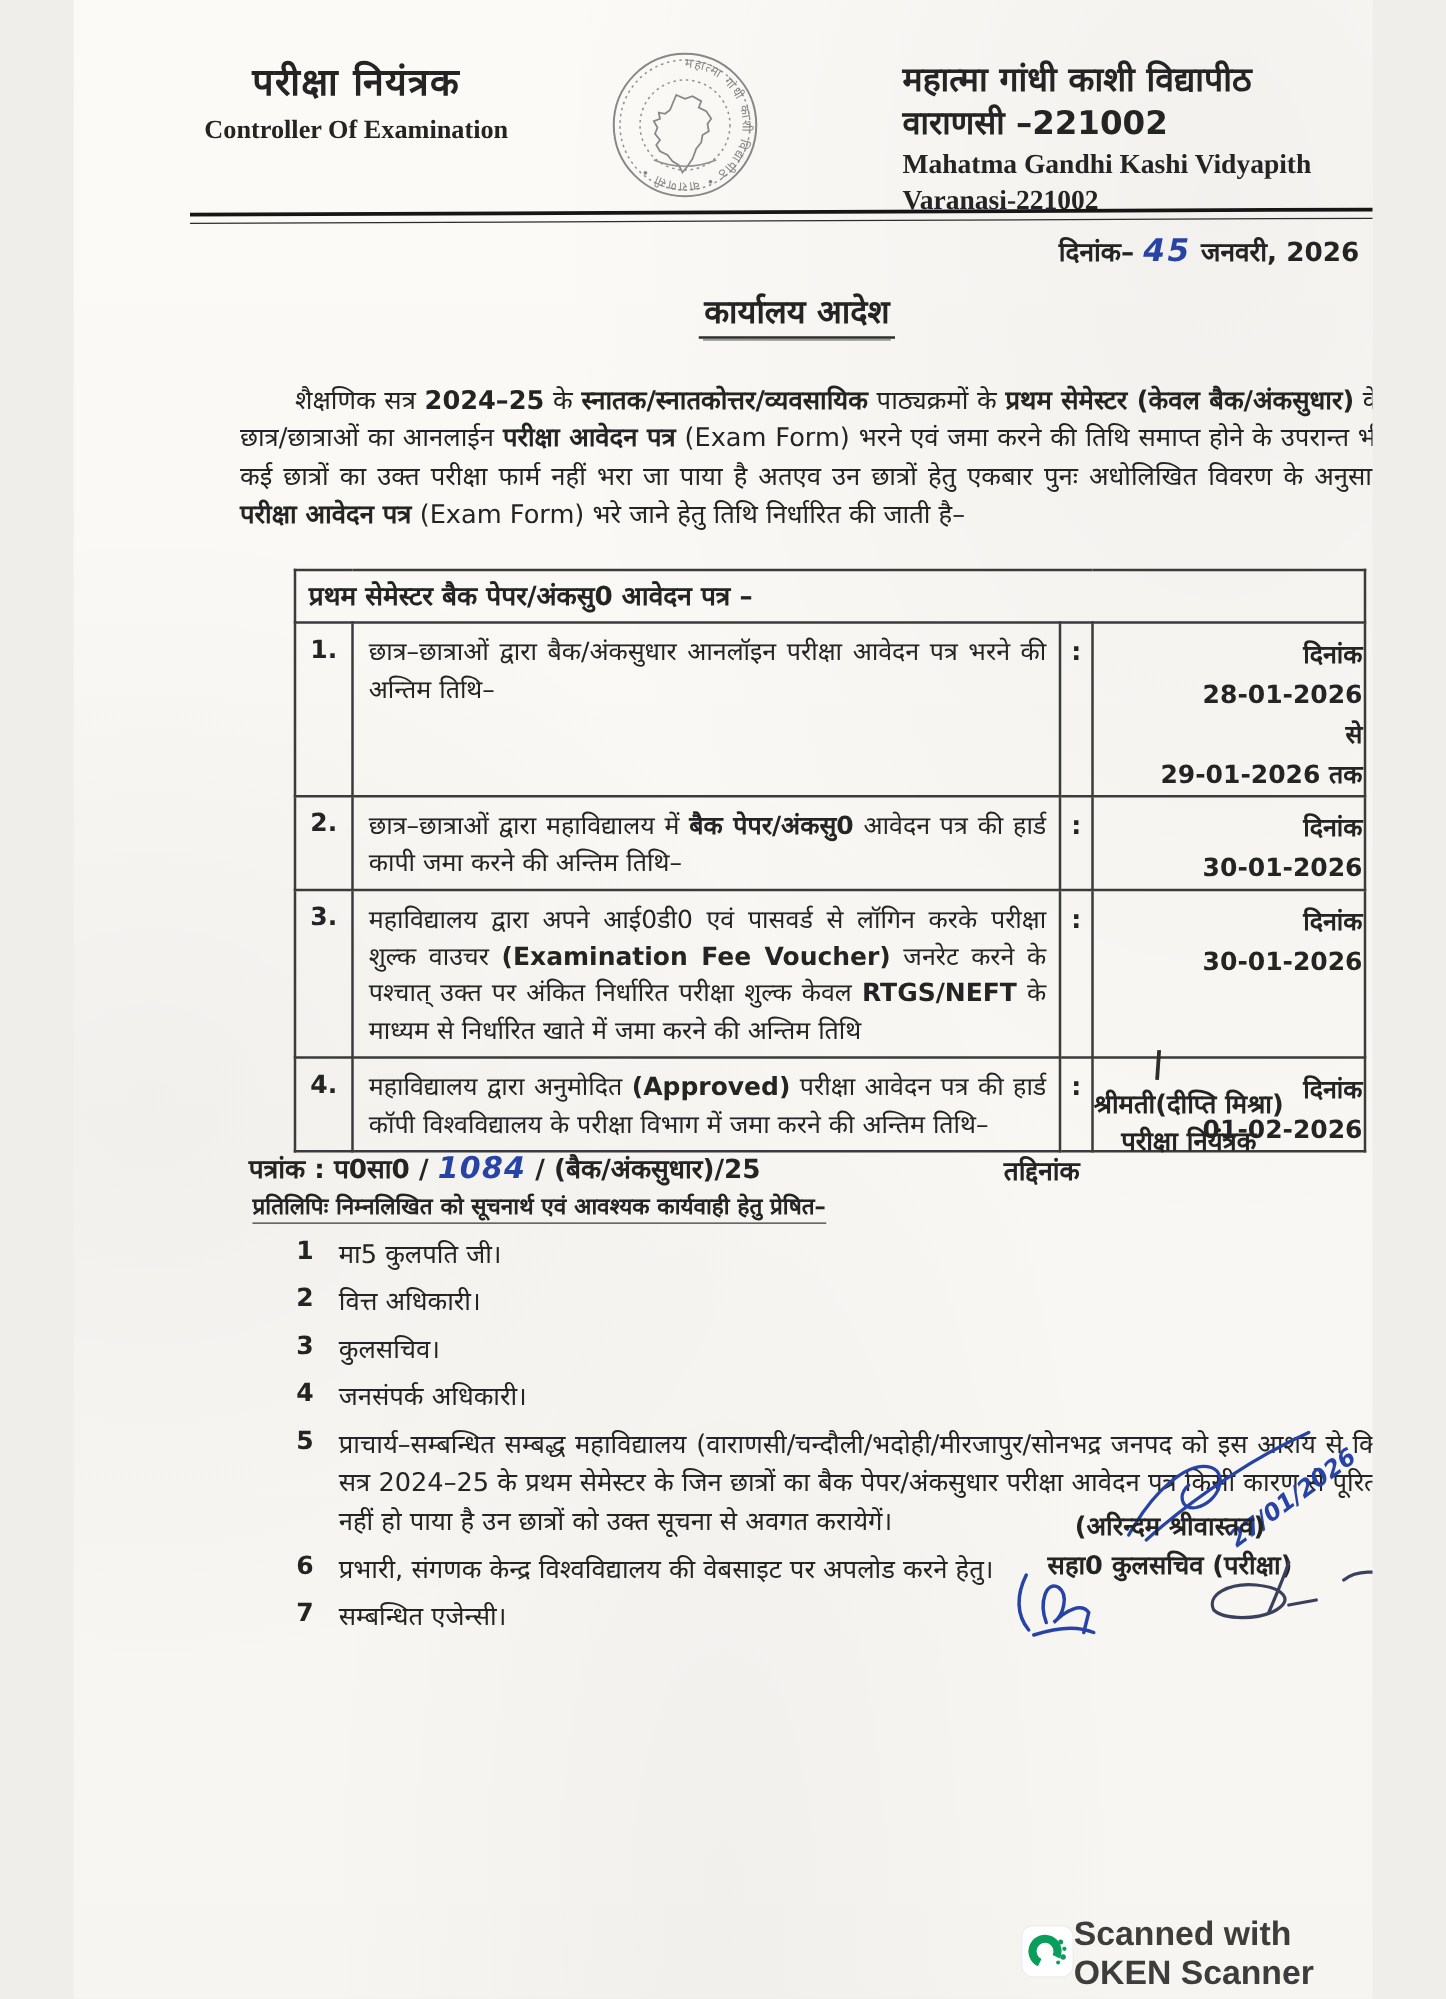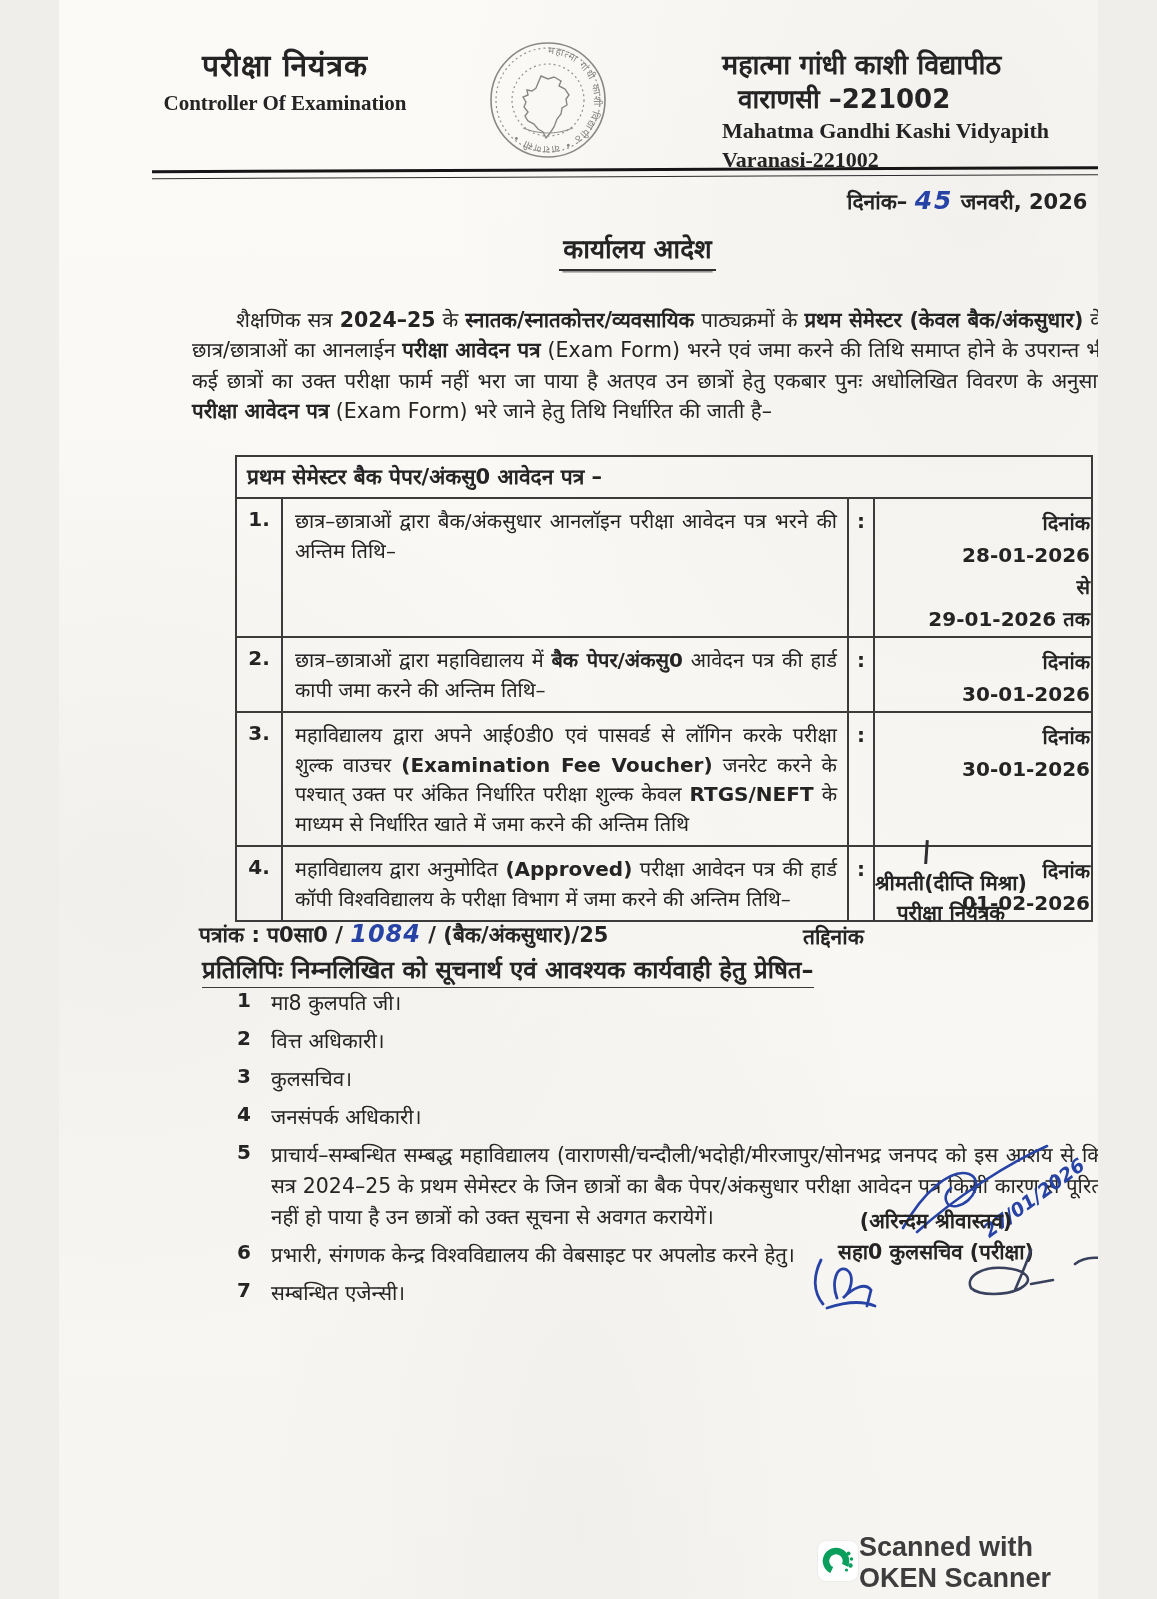--- a/index.html
+++ b/index.html
@@ -13,21 +13,21 @@
     font-family:"DejaVu Sans","Liberation Sans",sans-serif;
     color:#242424;
   }
   .abs{position:absolute;}
   .hdr-left{left:96px;top:44px;width:260px;text-align:center;}
   .hdr-left .hi{font-size:30px;font-weight:700;letter-spacing:1px;}
   .hdr-left .en{font-size:21px;font-weight:700;font-family:"Liberation Serif","DejaVu Serif",serif;margin-top:6px;}
   .seal{left:424px;top:32px;width:130px;height:138px;opacity:.82;}
   .hdr-right{left:663px;top:48px;line-height:34px;}
   .hdr-right .l1{font-size:27px;font-weight:700;}
-  .hdr-right .l2{font-size:26px;font-weight:600;margin-left:16px;}
+  .hdr-right .l2{font-size:26px;font-weight:600;}
   .hdr-right .l3{font-size:22px;font-weight:700;font-family:"Liberation Serif","DejaVu Serif",serif;line-height:30px;}
   .hdr-right .l4{font-size:22px;font-weight:700;font-family:"Liberation Serif","DejaVu Serif",serif;line-height:28px;}
   .rule{left:93px;top:168px;width:1034px;height:5px;border-top:3.5px solid #161616;border-bottom:1.6px solid #2c2c2c;transform:rotate(-0.25deg);}
   .date-line{left:788px;top:186px;font-size:21px;font-weight:600;}
   .hand{color:#2743a6;font-style:italic;font-weight:700;}
   .date-line .hand{font-size:25px;letter-spacing:2px;}
   .title-wrap{left:0;top:230px;width:1157px;text-align:center;}
   .title-wrap span{display:inline-block;font-size:26px;font-weight:700;border-bottom:2.2px solid #2e2e2e;box-shadow:0 5px 0 -3.4px rgba(70,70,70,.55);padding:0 4px 3px 4px;}
   .bodypara{left:133px;top:284px;width:914px;font-size:20.5px;line-height:30.5px;text-align:justify;text-indent:44px;}
   .b{font-weight:700;}
@@ -42,21 +42,21 @@
   td.datec{text-align:right;padding-top:8px;line-height:32px;font-weight:600;}
   tbody tr:nth-of-type(1){height:112px;}
   tbody tr:nth-of-type(2){height:60px;}
   tbody tr:nth-of-type(3){height:108px;}
   tbody tr:nth-of-type(4){height:74px;}
   .tick1{left:866px;top:840px;width:2.6px;height:24px;background:#2e2e2e;transform:rotate(4deg);}
   .sign1{left:762px;top:868px;width:260px;text-align:center;font-size:20.5px;line-height:30px;font-weight:600;}
   .refline{left:140px;top:920px;font-size:21px;font-weight:600;}
   .refline .hand{font-size:24px;letter-spacing:1px;}
   .taddin{left:744px;top:922px;font-size:21px;font-weight:600;}
-  .copyhead{left:143px;top:952px;font-size:24px;font-weight:700;border-bottom:1.8px solid #3a3a3a;padding-bottom:2px;}
+  .copyhead{left:143px;top:952px;font-size:18px;font-weight:700;border-bottom:1.8px solid #3a3a3a;padding-bottom:2px;}
   .rcpts{left:178px;top:988px;width:866px;}
   .rcpt{display:flex;margin-bottom:7px;}
   .rnum{width:34px;flex:0 0 34px;font-size:20px;font-weight:600;}
   .rtxt{font-size:20.5px;line-height:31px;text-align:justify;}
   .sig2svg{left:828px;top:1136px;}
   .sign2{left:742px;top:1206px;width:270px;text-align:center;font-size:20.5px;line-height:31px;font-weight:600;}
   .scrib-l{left:752px;top:1252px;}
   .scrib-r{left:898px;top:1240px;}
   .footer{left:758px;top:1532px;display:flex;align-items:center;}
   .footer .lbl{font-size:27px;font-weight:600;color:#3d3d3d;font-family:"Liberation Sans","DejaVu Sans",sans-serif;}
@@ -178,21 +178,21 @@
     <span class="hand">1084</span>
     <span>/ (बैक/अंकसुधार)/25</span>
   </div>
   <div class="abs taddin">तद्दिनांक</div>
 
   <div class="abs copyhead">प्रतिलिपिः निम्नलिखित को सूचनार्थ एवं आवश्यक कार्यवाही हेतु प्रेषित–</div>
 
   <div class="abs rcpts">
     <div class="rcpt">
       <span class="rnum">1</span>
-      <span class="rtxt">मा8 कुलपति जी।</span>
+      <span class="rtxt">मा5 कुलपति जी।</span>
     </div>
 
     <div class="rcpt">
       <span class="rnum">2</span>
       <span class="rtxt">वित्त अधिकारी।</span>
     </div>
 
     <div class="rcpt">
       <span class="rnum">3</span>
       <span class="rtxt">कुलसचिव।</span>

